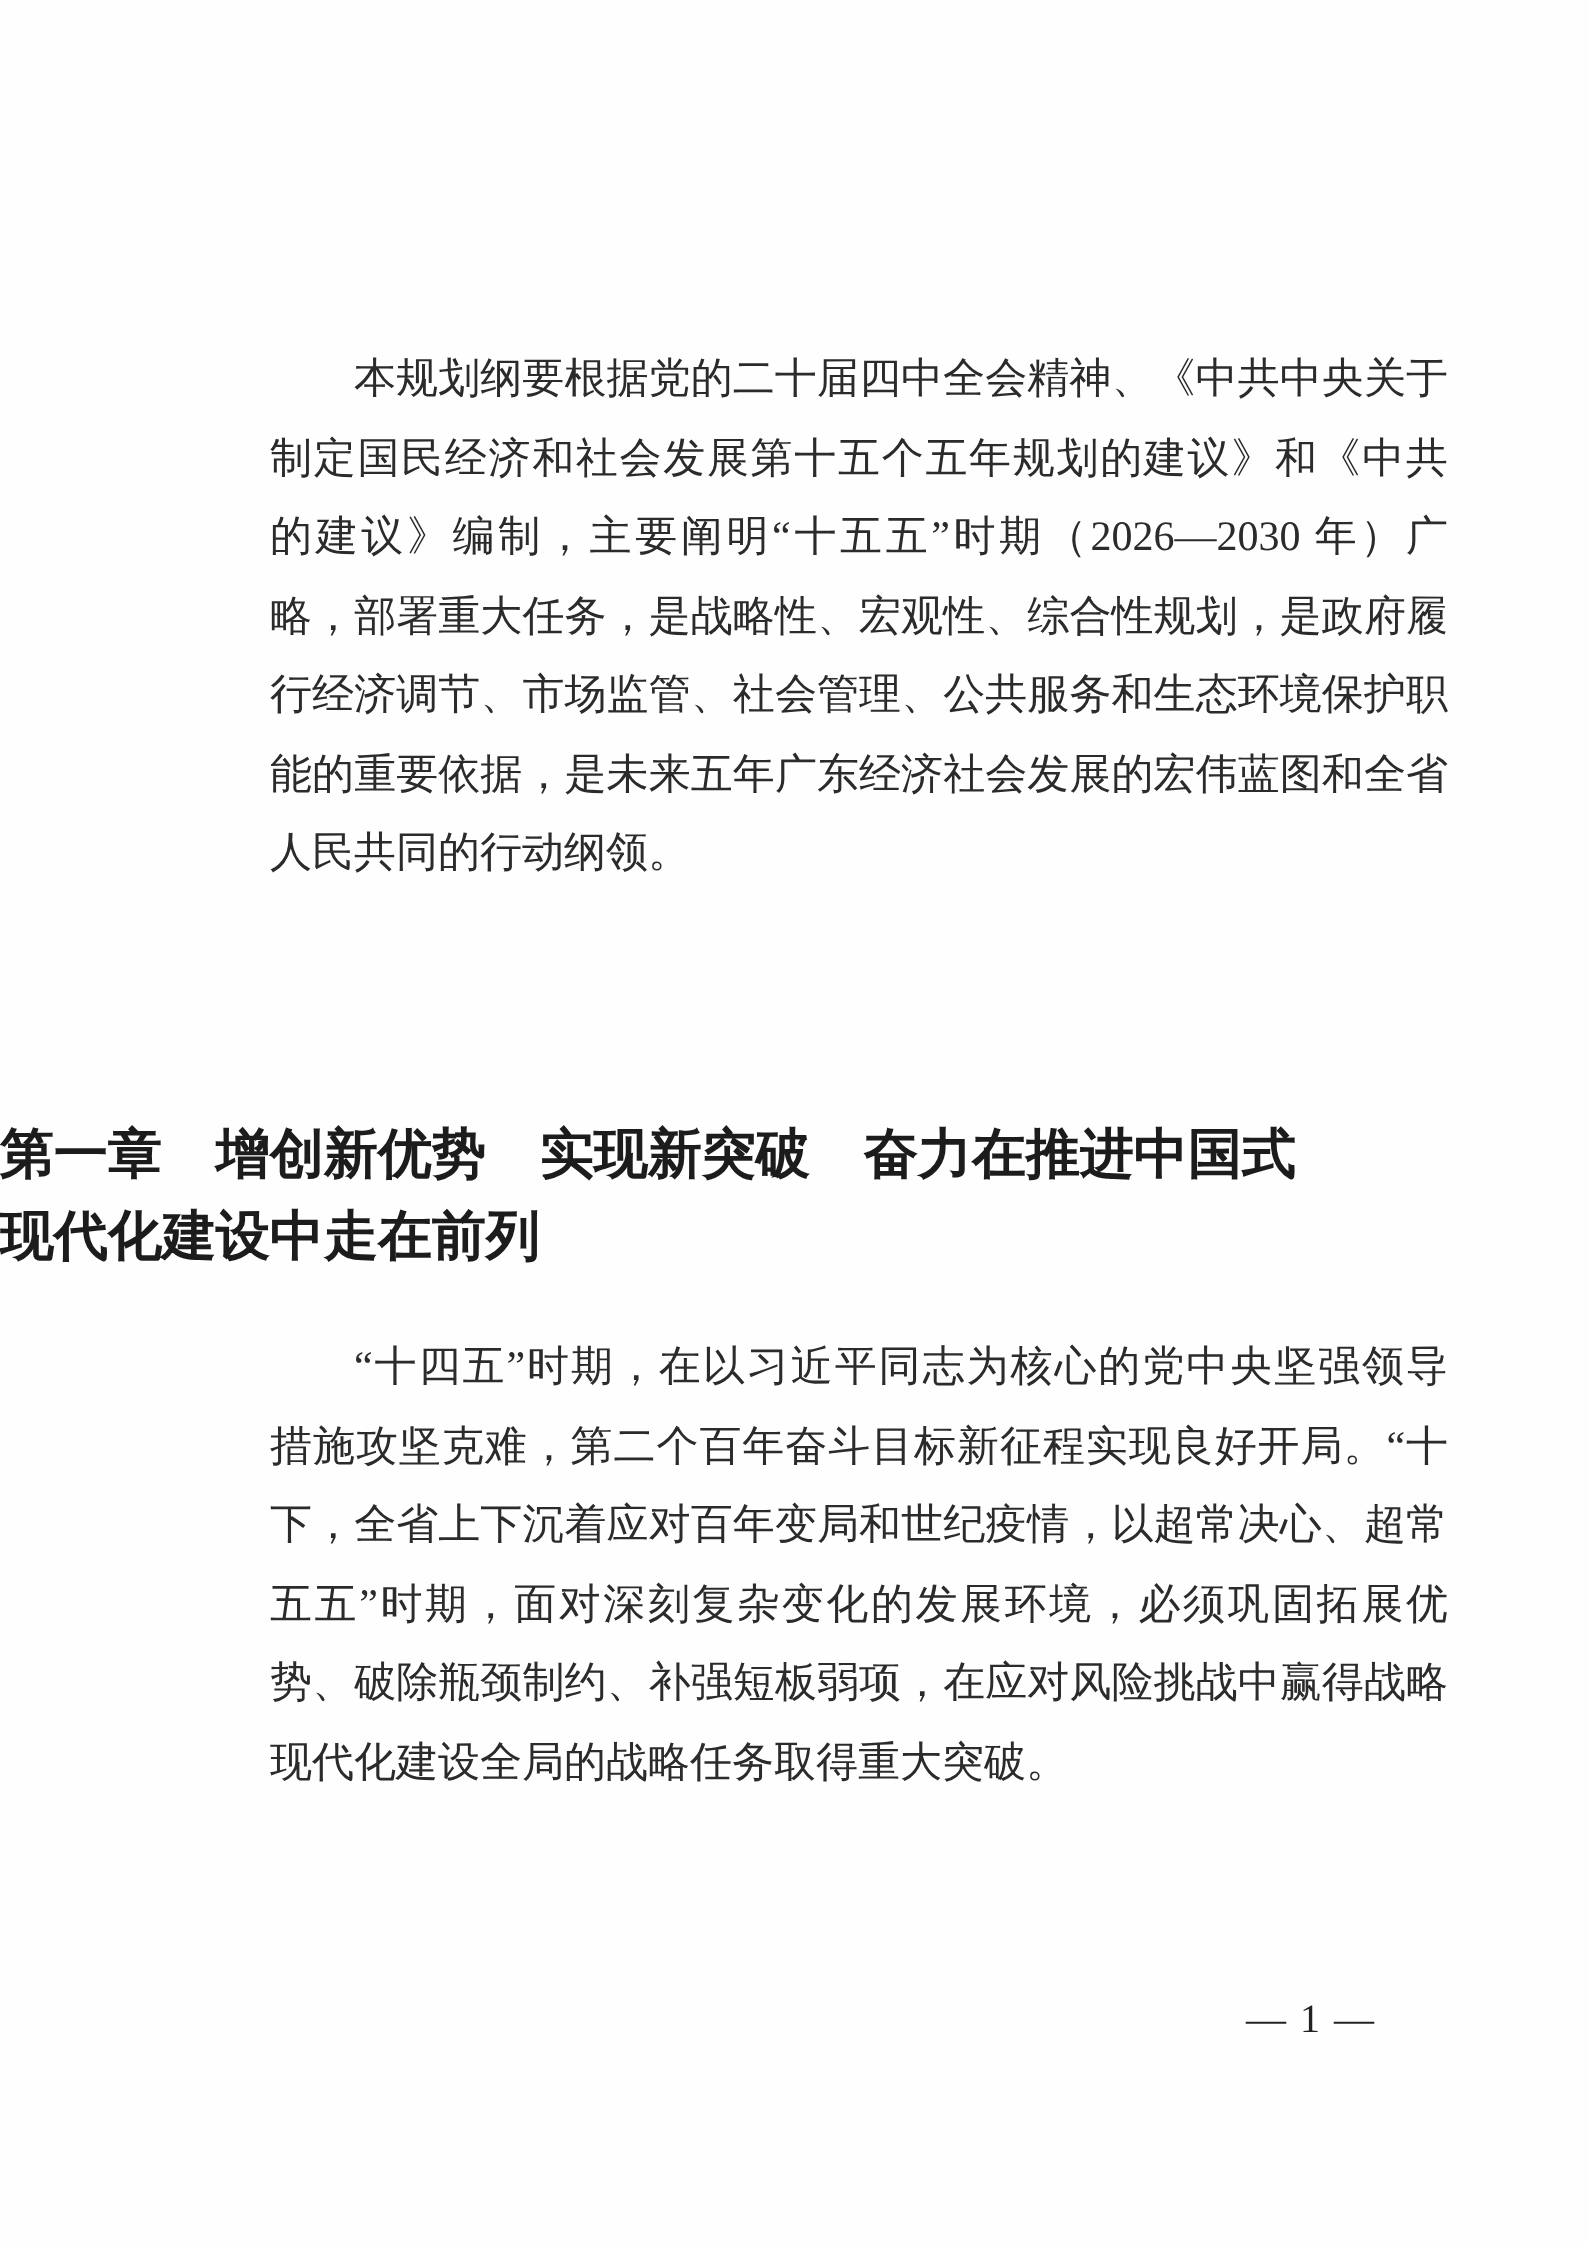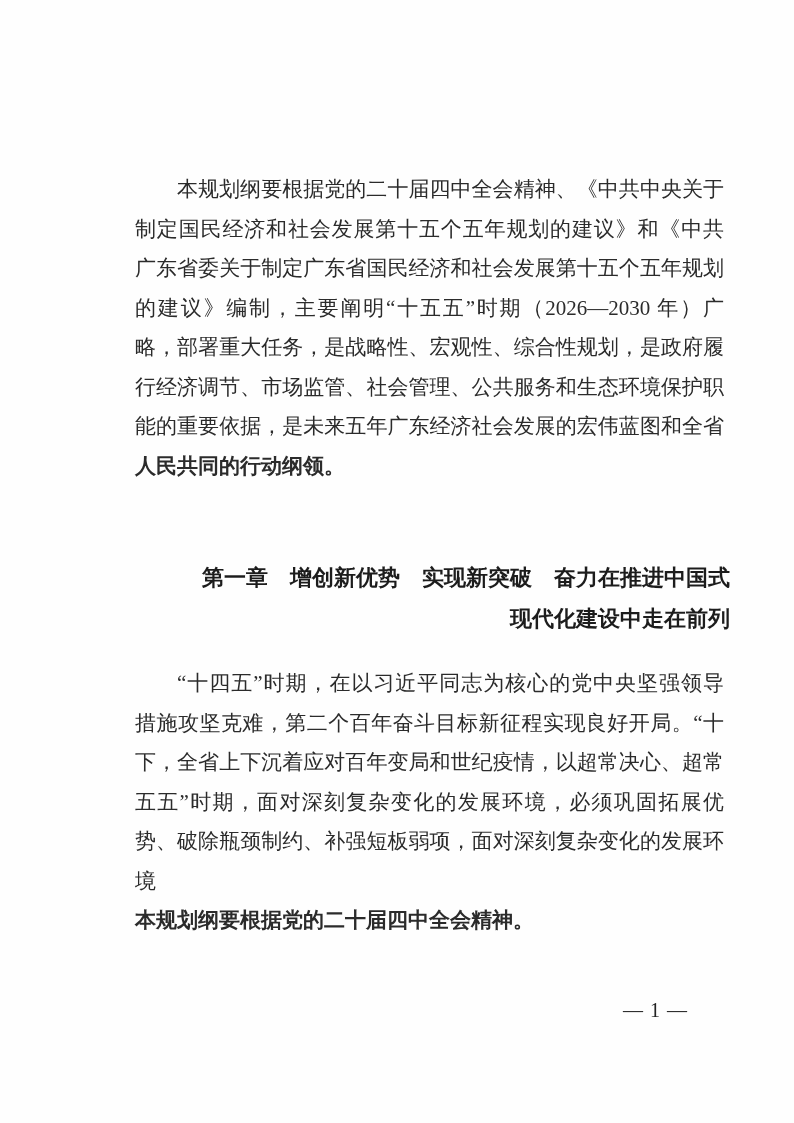--- a/index.html
+++ b/index.html
@@ -32,30 +32,29 @@
   }
   .para-1 { top: 170px; }
   .para-2 { top: 664px; }
   .jline {
     text-align: justify;
     text-align-last: justify;
   }
   .lastline {
     text-align: center;
     text-align-last: left;
-    font-weight: bold;
   }
   .indent { text-indent: 2em; }
   .chapter-heading {
     position: absolute;
     left: 0;
     top: 557px;
     width: 730px;
-    text-align: right;
-    font-size: 22px;
+    text-align: left;
+    font-size: 27px;
     font-weight: 700;
     line-height: 41px;
     color: #1c1c1c;
   }
   .page-footer {
     position: absolute;
     top: 998px;
     right: 106px;
     font-size: 20px;
     line-height: 24px;
@@ -64,37 +63,36 @@
   }
 </style>
 </head>
 <body>
 
 <div class="page">
 
   <div class="para para-1">
     <div class="jline indent">本规划纲要根据党的二十届四中全会精神、《中共中央关于</div>
     <div class="jline">制定国民经济和社会发展第十五个五年规划的建议》和《中共</div>
-    <div class="jline">广东省委关于制定广东省国民经济和社会发展第十五个五年规划</div>
     <div class="jline">的建议》编制，主要阐明“十五五”时期（2026—2030 年）广</div>
     <div class="jline">略，部署重大任务，是战略性、宏观性、综合性规划，是政府履</div>
     <div class="jline">行经济调节、市场监管、社会管理、公共服务和生态环境保护职</div>
     <div class="jline">能的重要依据，是未来五年广东经济社会发展的宏伟蓝图和全省</div>
     <div class="lastline">人民共同的行动纲领。</div>
   </div>
 
   <div class="chapter-heading">
     <div>第一章　增创新优势　实现新突破　奋力在推进中国式</div>
     <div>现代化建设中走在前列</div>
   </div>
 
   <div class="para para-2">
     <div class="jline indent">“十四五”时期，在以习近平同志为核心的党中央坚强领导</div>
     <div class="jline">措施攻坚克难，第二个百年奋斗目标新征程实现良好开局。“十</div>
     <div class="jline">下，全省上下沉着应对百年变局和世纪疫情，以超常决心、超常</div>
     <div class="jline">五五”时期，面对深刻复杂变化的发展环境，必须巩固拓展优</div>
-    <div class="jline">势、破除瓶颈制约、补强短板弱项，面对深刻复杂变化的发展环境</div>
-    <div class="lastline">本规划纲要根据党的二十届四中全会精神。</div>
+    <div class="jline">势、破除瓶颈制约、补强短板弱项，在应对风险挑战中赢得战略</div>
+    <div class="lastline">现代化建设全局的战略任务取得重大突破。</div>
   </div>
 
   <div class="page-footer">— 1 —</div>
 
 </div>
 
 </body></html>

